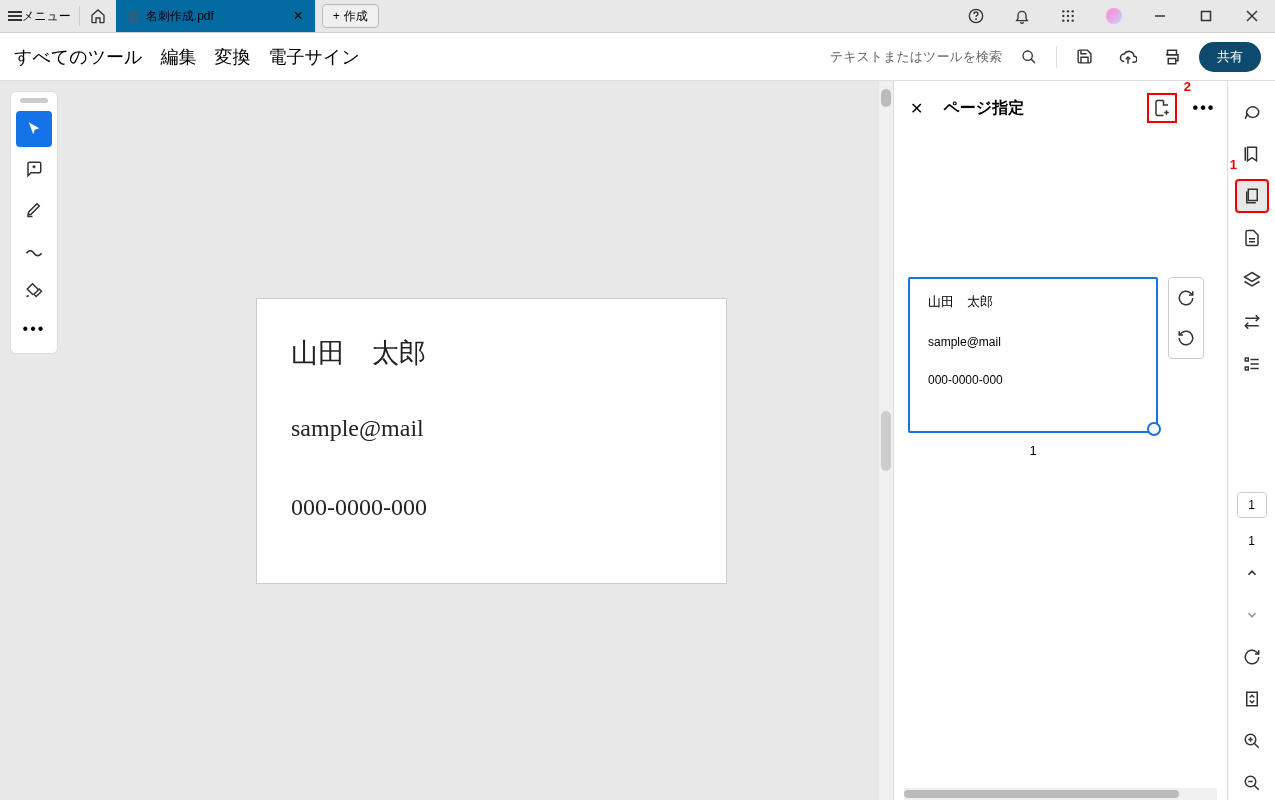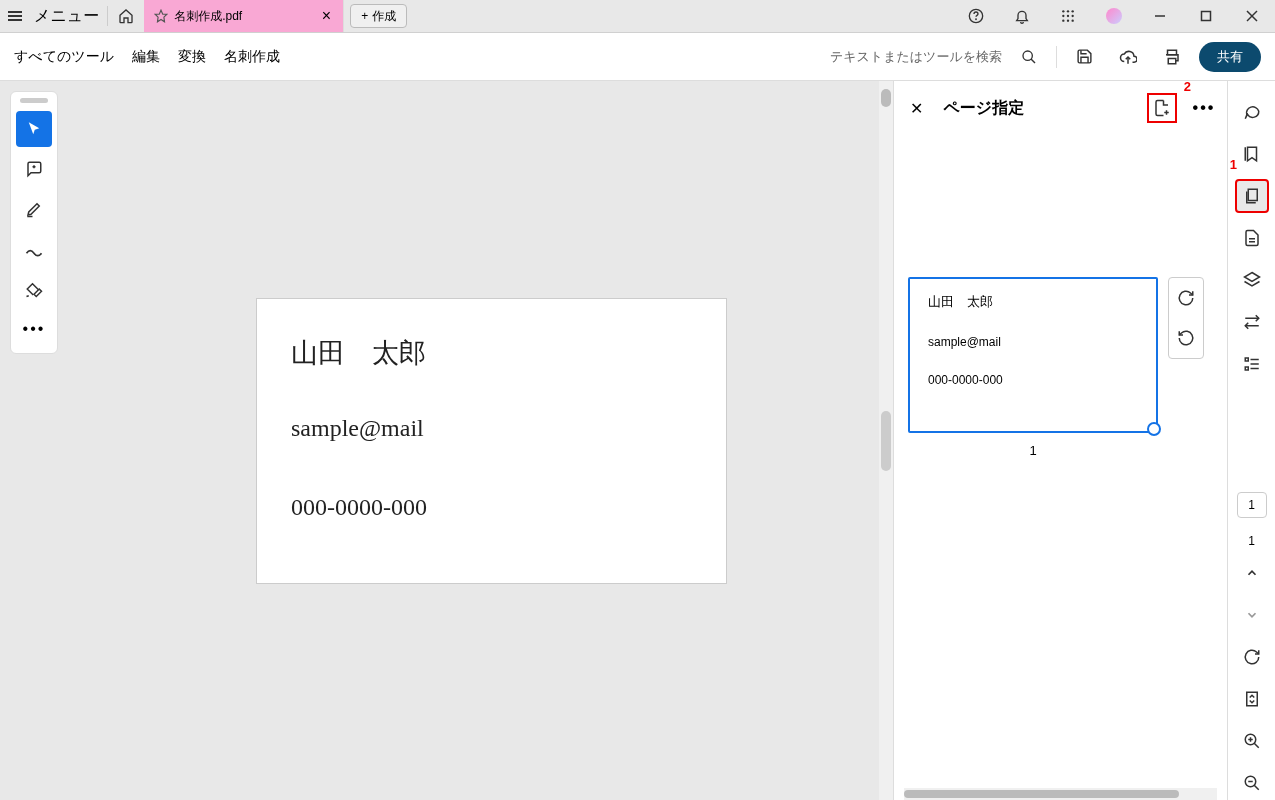--- a/index.html
+++ b/index.html
@@ -1,34 +1,34 @@
 <!DOCTYPE html>
 <html><head>
 <meta charset="utf-8">
 <style>
 * { box-sizing: border-box; margin: 0; padding: 0; font-family: "Segoe UI", Meiryo, sans-serif; }
 body { width: 1275px; height: 800px; background: #e8e8e8; overflow: hidden; position: relative; }
 
 
 .titlebar { height: 33px; background: #e8e8e8; display: flex; align-items: stretch; border-bottom: 1px solid #d0d0d0; }
-.menu-btn { display: flex; align-items: center; gap: 12px; padding: 0 8px; font-size: 16px; cursor: pointer; }
+.menu-btn { display: flex; align-items: center; gap: 0; padding: 0 8px; font-size: 12px; cursor: pointer; }
 .hamburger { width: 14px; height: 10px; border-top: 2px solid #333; border-bottom: 2px solid #333; position: relative; }
 .hamburger::before { content: ""; position: absolute; top: 2px; left: 0; width: 14px; height: 2px; background: #333; }
 .divider-v { width: 1px; background: #ccc; margin: 6px 0; }
 .home-btn { width: 36px; display: flex; align-items: center; justify-content: center; cursor: pointer; }
-.tab { background: #f9a8d4; display: flex; align-items: center; padding: 0 8px 0 10px; gap: 6px; min-width: 200px; font-size: 12px; border-right: 1px solid #ddd; }
+.tab { background: #0369a1; display: flex; align-items: center; padding: 0 8px 0 10px; gap: 6px; min-width: 200px; font-size: 12px; border-right: 1px solid #ddd; }
 .tab .close { margin-left: auto; font-size: 16px; padding: 0 4px; cursor: pointer; }
 .create-btn { margin: 4px 6px; height: 24px; background: #f0f0f0; border: 1px solid #bbb; border-radius: 4px; display: flex; align-items: center; padding: 0 10px; gap: 4px; font-size: 12px; cursor: pointer; }
 .titlebar-right { margin-left: auto; display: flex; align-items: center; }
 .win-btn { width: 46px; height: 33px; display: flex; align-items: center; justify-content: center; cursor: pointer; }
 .avatar { width: 16px; height: 16px; border-radius: 50%; background: linear-gradient(135deg,#f8c,#ccf); }
 
 
 .toolbar { height: 48px; background: #fff; border-bottom: 1px solid #ddd; display: flex; align-items: center; padding: 0 14px; gap: 18px; }
-.toolbar .menu-item { font-size: 14px; cursor: pointer; }
+.toolbar .menu-item { font-size: 18px; cursor: pointer; }
 .toolbar-right { margin-left: auto; display: flex; align-items: center; gap: 10px; }
 .search-text { font-size: 13px; color: #666; }
 .tb-icon-btn { width: 34px; height: 34px; display: flex; align-items: center; justify-content: center; cursor: pointer; border-radius: 4px; }
 .tb-sep { width: 1px; height: 22px; background: #ddd; }
 .share-btn { background: #0c4a6e; color: #fff; border-radius: 18px; padding: 6px 18px; font-size: 13px; cursor: pointer; }
 
 
 .main { display: flex; height: calc(800px - 33px - 48px); }
 .left-tools { width: 48px; background: #fff; border: 1px solid #ddd; border-radius: 6px; margin: 10px 0 0 10px; display: flex; flex-direction: column; align-items: center; padding: 6px 0; gap: 4px; height: fit-content; }
 .left-tools .handle { width: 28px; height: 5px; border-radius: 3px; background: #ccc; margin-bottom: 4px; }
@@ -147,21 +147,21 @@
           <line x1="11" y1="1" x2="1" y2="11" stroke="#333" stroke-width="1.5"></line>
         </svg>
     </div>
   </div>
 </div>
 
 <div class="toolbar">
   <span class="menu-item">すべてのツール</span>
   <span class="menu-item">編集</span>
   <span class="menu-item">変換</span>
-  <span class="menu-item">名刺作成</span>
+  <span class="menu-item">電子サイン</span>
   <div class="toolbar-right">
     <span class="search-text">テキストまたはツールを検索</span>
     <div class="tb-icon-btn">
       <svg width="16" height="16" viewBox="0 0 24 24" fill="none" stroke="#333" stroke-width="2">
           <circle cx="10" cy="10" r="7"></circle>
           <line x1="21" y1="21" x2="15" y2="15"></line>
         </svg>
     </div>
     <div class="tb-sep"></div>
     <div class="tb-icon-btn">

